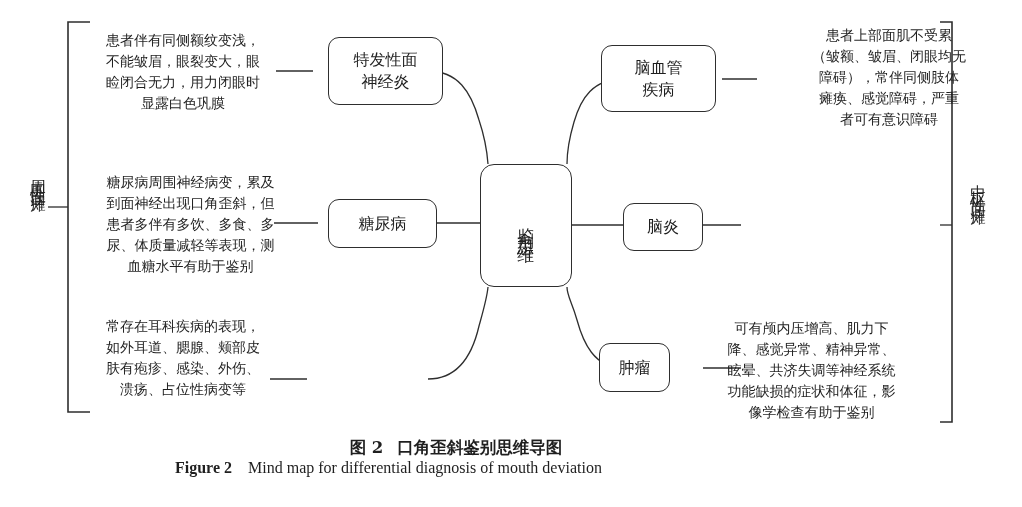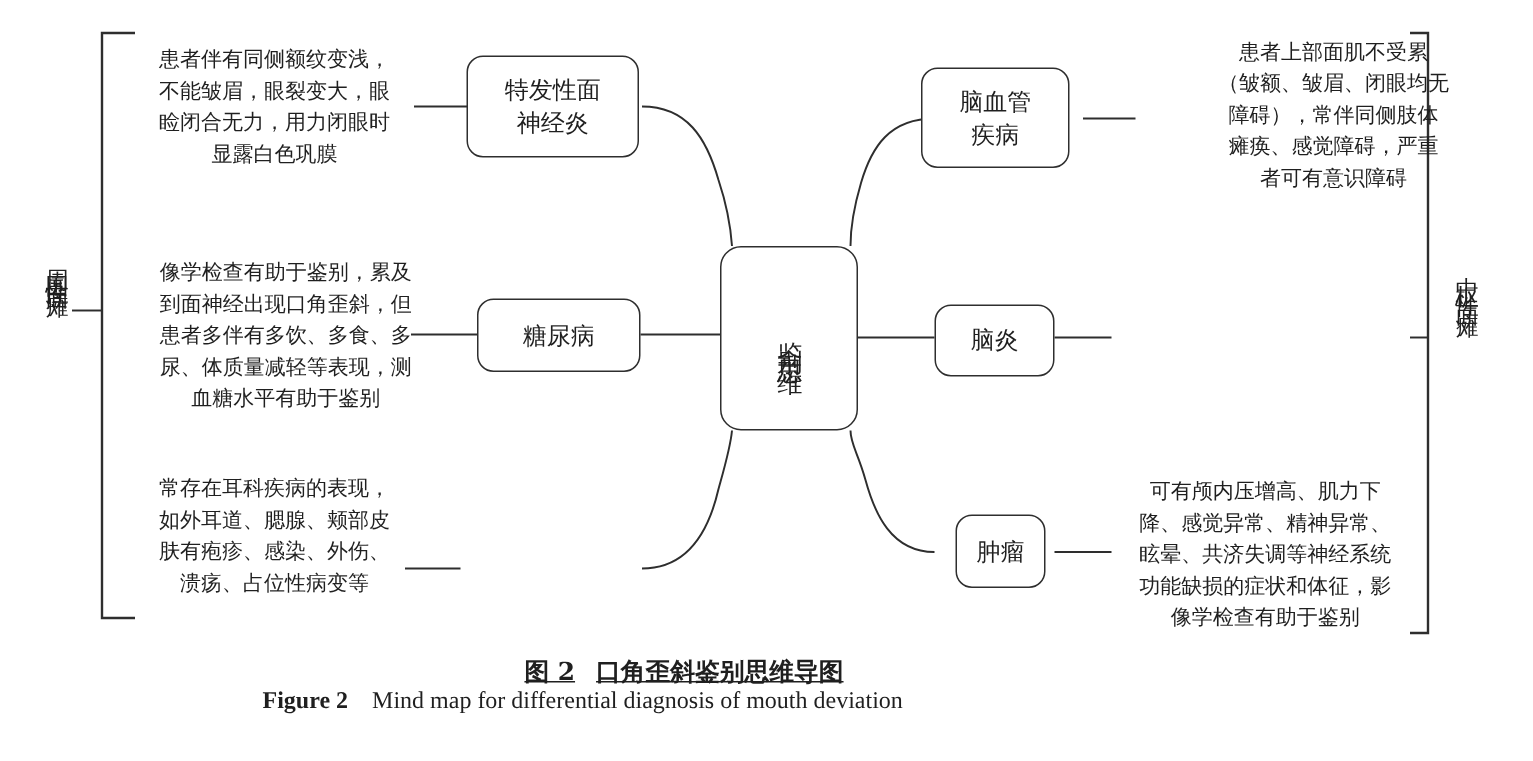--- a/index.html
+++ b/index.html
@@ -42,21 +42,21 @@
   .vlabel{
     position:absolute;
     writing-mode:vertical-lr;
     text-orientation:upright;
     letter-spacing:4px;
     font-size:15.5px;
     line-height:18px;
   }
   .caption-zh{
     position:absolute;left:156px;top:437px;width:600px;
-    text-align:center;font-weight:bold;font-size:16.5px;text-decoration:underline;
+    text-align:center;font-weight:bold;font-size:16.5px;
   }
   .caption-zh .gap{display:inline-block;width:14px;}
   .caption-en{
     position:absolute;left:175px;top:459px;width:600px;
     text-align:left;font-size:16px;
     font-family:"Liberation Serif", serif;
   }
   .caption-en .fig{font-weight:bold;}
   .caption-en .gap{display:inline-block;width:16px;}
 </style>
@@ -86,49 +86,49 @@
     <path d="M623,79 C593,79 581,98 574,122 C569,139 567,152 567,164"></path>
     <path d="M428,379 C460,379 473,352 479,326 C484,308 487,298 488,287"></path>
     <path d="M623,368 C594,368 583,342 577,320 C572,302 567,296 567,287"></path>
   </svg>
 
   <div class="vlabel" style="left:29px;top:167px;">周围性面瘫</div>
   <div class="vlabel" style="left:969px;top:172px;letter-spacing:6px;">中枢性面瘫</div>
 
   <div class="node center" style="left:480px;top:164px;width:92px;height:123px;">鉴别思维</div>
 
-  <div class="node" style="left:311px;top:37px;width:115px;height:68px;">特发性面
+  <div class="node" style="left:328px;top:37px;width:115px;height:68px;">特发性面
 神经炎</div>
-  <div class="node" style="left:318px;top:199px;width:109px;height:49px;">糖尿病</div>
+  <div class="node" style="left:328px;top:199px;width:109px;height:49px;">糖尿病</div>
 
-  <div class="node" style="left:614px;top:45px;width:99px;height:67px;">脑血管
+  <div class="node" style="left:601px;top:45px;width:115px;height:67px;">脑血管
 疾病</div>
   <div class="node" style="left:623px;top:203px;width:80px;height:48px;">脑炎</div>
-  <div class="node" style="left:637px;top:343px;width:60px;height:49px;">肿瘤</div>
+  <div class="node" style="left:599px;top:343px;width:71px;height:49px;">肿瘤</div>
 
   <div class="desc" style="left:88px;top:30px;width:190px;">患者伴有同侧额纹变浅，
 不能皱眉，眼裂变大，眼
 睑闭合无力，用力闭眼时
 显露白色巩膜</div>
-  <div class="desc" style="left:88px;top:172px;width:205px;">像学检查有助于鉴别，累及
+  <div class="desc" style="left:88px;top:172px;width:205px;">糖尿病周围神经病变，累及
 到面神经出现口角歪斜，但
 患者多伴有多饮、多食、多
 尿、体质量减轻等表现，测
 血糖水平有助于鉴别</div>
   <div class="desc" style="left:88px;top:316px;width:190px;">常存在耳科疾病的表现，
 如外耳道、腮腺、颊部皮
 肤有疱疹、感染、外伤、
 溃疡、占位性病变等</div>
 
   <div class="desc" style="left:757px;top:25px;width:180px;margin-left:42px;">患者上部面肌不受累
 （皱额、皱眉、闭眼均无
 障碍），常伴同侧肢体
 瘫痪、感觉障碍，严重
 者可有意识障碍</div>
-  <div class="desc" style="left:741px;top:318px;width:205px;">可有颅内压增高、肌力下
+  <div class="desc" style="left:709px;top:318px;width:205px;">可有颅内压增高、肌力下
 降、感觉异常、精神异常、
 眩晕、共济失调等神经系统
 功能缺损的症状和体征，影
 像学检查有助于鉴别</div>
 
   <div class="caption-zh">
     <span>图 2</span><span class="gap"></span><span>口角歪斜鉴别思维导图</span>
   </div>
   <div class="caption-en">
     <span class="fig">Figure 2</span><span class="gap"></span><span>Mind map for differential diagnosis of mouth deviation</span>

